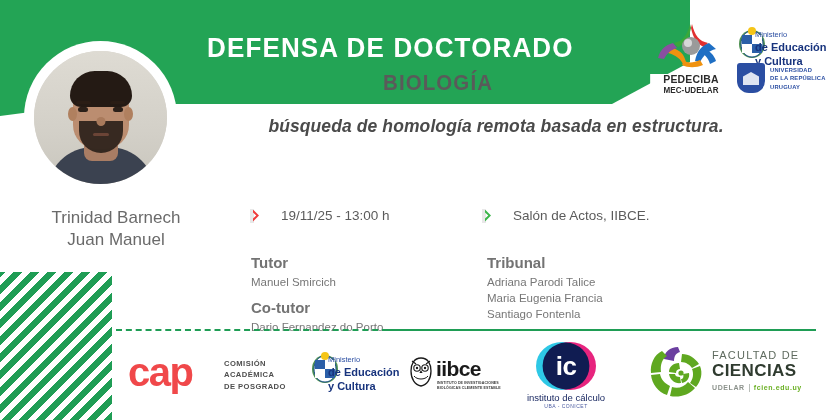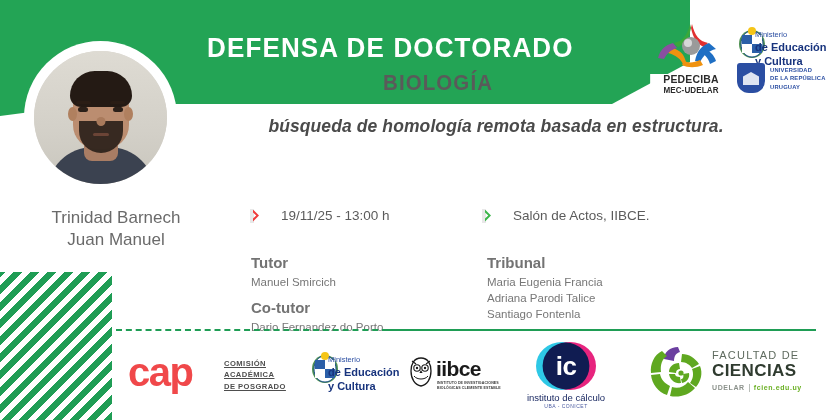--- a/index.html
+++ b/index.html
@@ -156,21 +156,21 @@
     background:#fff;opacity:.85;
     clip-path:polygon(0 35%,50% 0,100% 35%,100% 100%,0 100%);}
   .ud-words{position:absolute;left:33px;top:4px;font-size:5.8px;line-height:1.45;
     color:#2b4ea2;font-weight:bold;letter-spacing:.2px;}
 
   
   .cap{left:128px;top:352px;width:180px;height:44px;}
   .cap-mark{position:absolute;left:0;top:0;font-size:40px;line-height:40px;font-weight:bold;
     color:#f0484a;letter-spacing:-1.5px;}
   .cap-words{position:absolute;left:96px;top:6px;font-size:7.6px;line-height:1.5;
-    color:#4e4e4e;font-weight:bold;letter-spacing:.45px;text-decoration:underline;}
+    color:#4e4e4e;font-weight:bold;letter-spacing:.45px;}
 
   .mec-f{left:310px;top:352px;width:150px;height:42px;}
   .iibce{left:408px;top:356px;width:110px;height:38px;}
   .iibce-owl{position:absolute;left:0;top:0;width:26px;height:32px;}
   .iibce-word{position:absolute;left:28px;top:2px;font-size:21px;line-height:21px;
     font-weight:bold;color:#1a1a1a;letter-spacing:-.6px;}
   .iibce-sub{position:absolute;left:29px;top:25px;font-size:3.6px;line-height:1.3;
     color:#3a3a3a;font-weight:bold;letter-spacing:.1px;width:78px;}
 
   .ic{left:518px;top:340px;width:96px;height:62px;}
@@ -257,22 +257,22 @@
   <div class="roles">
     <div class="role-col role-left">
       <div class="role-head">Tutor</div>
       <div class="role-name">Manuel Smircich</div>
       <div class="role-gap"></div>
       <div class="role-head">Co-tutor</div>
       <div class="role-name">Dario Fernandez do Porto</div>
     </div>
     <div class="role-col role-right">
       <div class="role-head">Tribunal</div>
+      <div class="role-name">Adriana Parodi Talice</div>
       <div class="role-name">Maria Eugenia Francia</div>
-      <div class="role-name">Adriana Parodi Talice</div>
       <div class="role-name">Santiago Fontenla</div>
     </div>
   </div>
 
   <div class="divider-dashed"></div>
   <div class="divider-solid"></div>
 
   <div class="logo ped">
     <svg class="ped-star" viewBox="0 0 70 52">
       <path d="M35 2 C30 14 26 18 16 20 C26 22 30 26 35 38 C40 26 44 22 54 20 C44 18 40 14 35 2Z" fill="none"></path>

